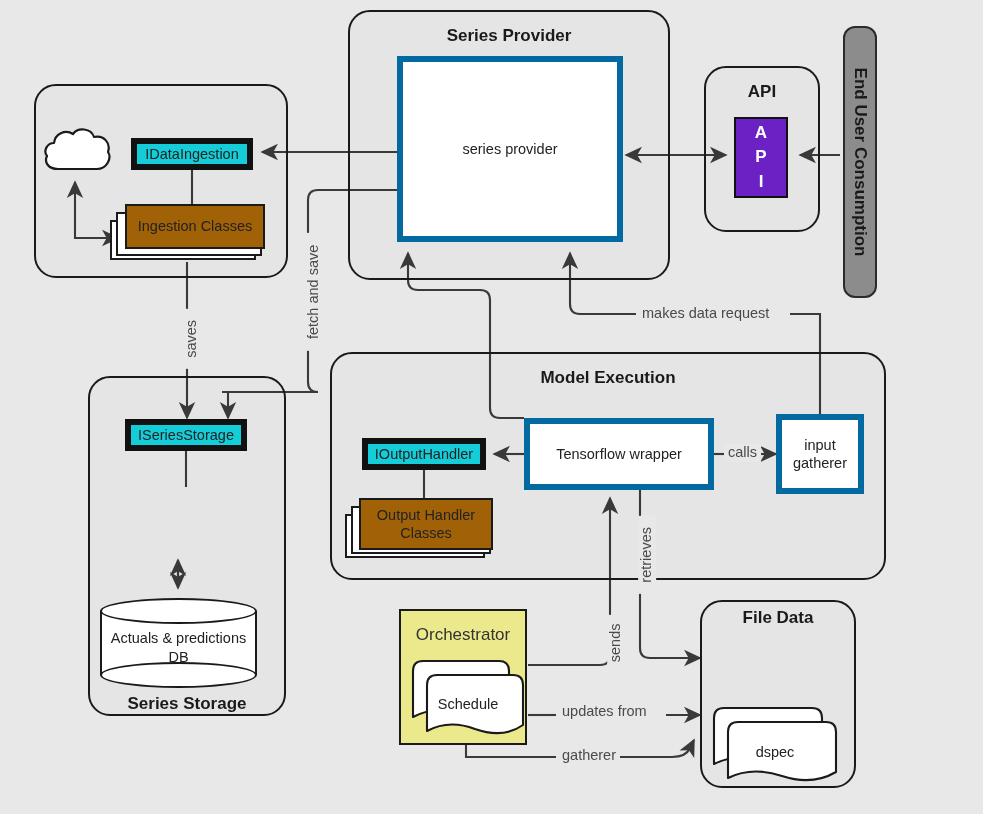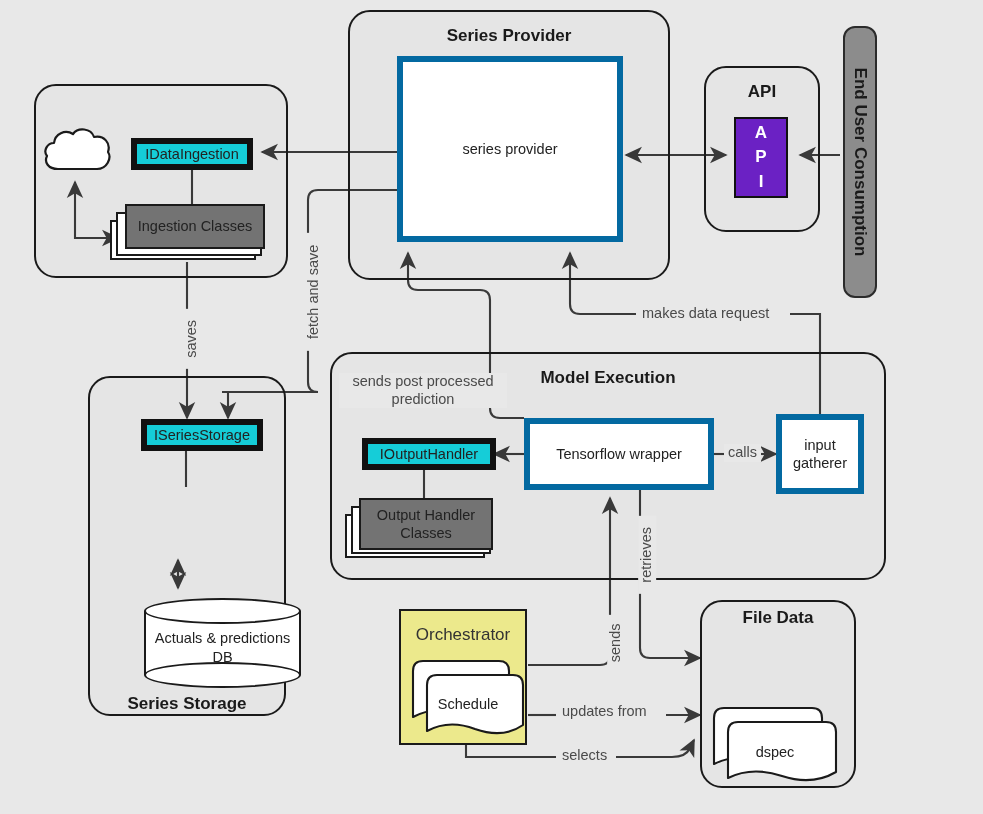--- a/index.html
+++ b/index.html
@@ -48,21 +48,21 @@
   .stack{position:absolute;z-index:3;}
   .stack .sh{
     position:absolute;
     border:2px solid #1a1a1a;
     background:#fff;
     box-sizing:border-box;
   }
   .stack .top{
     position:absolute;left:0;top:0;
     border:2px solid #1a1a1a;
-    background:#737373;
+    background:#a16207;
     box-sizing:border-box;
     display:flex;align-items:center;justify-content:center;
     text-align:center;font-size:14.5px;color:#222;line-height:1.25;
   }
 
   .elabel{
     position:absolute;
     font-size:14.5px;
     color:#4a4a4a;
     background:#e8e8e8;
@@ -101,21 +101,21 @@
     border:2px solid #111;
     box-sizing:border-box;
     display:flex;flex-direction:column;
     align-items:center;justify-content:center;
     color:#fff;font-weight:bold;font-size:17px;
     line-height:1.45;
     z-index:5;
   }
 
   
-  #db{position:absolute;z-index:4;margin-left:44px;}
+  #db{position:absolute;z-index:4;}
   #db .body{
     position:absolute;left:0;top:13px;width:100%;height:calc(100% - 26px);
     border-left:2px solid #1a1a1a;border-right:2px solid #1a1a1a;
     background:#fff;box-sizing:border-box;
   }
   #db .bot{
     position:absolute;left:0;bottom:0;width:100%;height:26px;
     border:2px solid #1a1a1a;border-radius:50%;
     background:#fff;box-sizing:border-box;
   }
@@ -240,34 +240,34 @@
     <span>I</span>
   </div>
 
   <div id="euc" style="left:843px;top:26px;width:34px;height:272px;">
     <span class="txt">End User Consumption</span>
   </div>
 
   <div class="group" style="left:88px;top:376px;width:198px;height:340px;"></div>
   <div class="group-title" style="left:88px;top:694px;width:198px;">Series Storage</div>
 
-  <div class="node teal" style="left:125px;top:419px;width:122px;height:32px;margin-left:16px;">ISeriesStorage</div>
+  <div class="node teal" style="left:125px;top:419px;width:122px;height:32px;">ISeriesStorage</div>
 
 
   <div id="db" style="left:100px;top:598px;width:157px;height:90px;">
     <div class="body"></div>
     <div class="bot"></div>
     <div class="top"></div>
     <div class="lbl">Actuals &amp; predictions DB</div>
   </div>
 
   <div class="group" style="left:330px;top:352px;width:556px;height:228px;"></div>
   <div class="group-title" style="left:330px;top:368px;width:556px;">Model Execution</div>
 
-  <div class="node teal" style="left:362px;top:438px;width:134px;height:32px;">IOutputHandler</div>
+  <div class="node teal" style="left:362px;top:438px;width:124px;height:32px;">IOutputHandler</div>
 
   <div class="stack" style="left:345px;top:498px;width:150px;height:60px;">
     <div class="sh" style="left:0px;top:16px;width:140px;height:44px;"></div>
     <div class="sh" style="left:6px;top:8px;width:140px;height:48px;"></div>
     <div class="top" style="left:14px;top:0px;width:134px;height:52px;padding:0 6px;box-sizing:border-box;">Output Handler Classes</div>
   </div>
 
   <div class="node plain" style="left:776px;top:414px;width:88px;height:80px;">input gatherer</div>
 
   <div class="node plain" style="left:524px;top:418px;width:190px;height:72px;">Tensorflow wrapper</div>
@@ -295,25 +295,24 @@
     </svg>
     <div class="dlbl" style="top:38px;">dspec</div>
   </div>
 
   <div class="elabel rot" style="left:162px;top:330px;width:52px;">saves</div>
 
   <div class="elabel rot" style="left:255px;top:283px;width:110px;">fetch and save</div>
 
   <div class="elabel" style="left:638px;top:305px;">makes data request</div>
 
-  <div class="elabel two" style="left:339px;top:373px;width:160px;">sends post processed prediction</div>
 
   <div class="elabel" style="left:724px;top:444px;">calls</div>
 
   <div class="elabel rot" style="left:588px;top:634px;width:48px;">sends</div>
 
   <div class="elabel rot" style="left:608px;top:546px;width:70px;">retrieves</div>
 
   <div class="elabel" style="left:558px;top:703px;">updates from</div>
 
-  <div class="elabel" style="left:558px;top:747px;">selects</div>
+  <div class="elabel" style="left:558px;top:747px;">gatherer</div>
 
 </div>
 
 </body></html>

